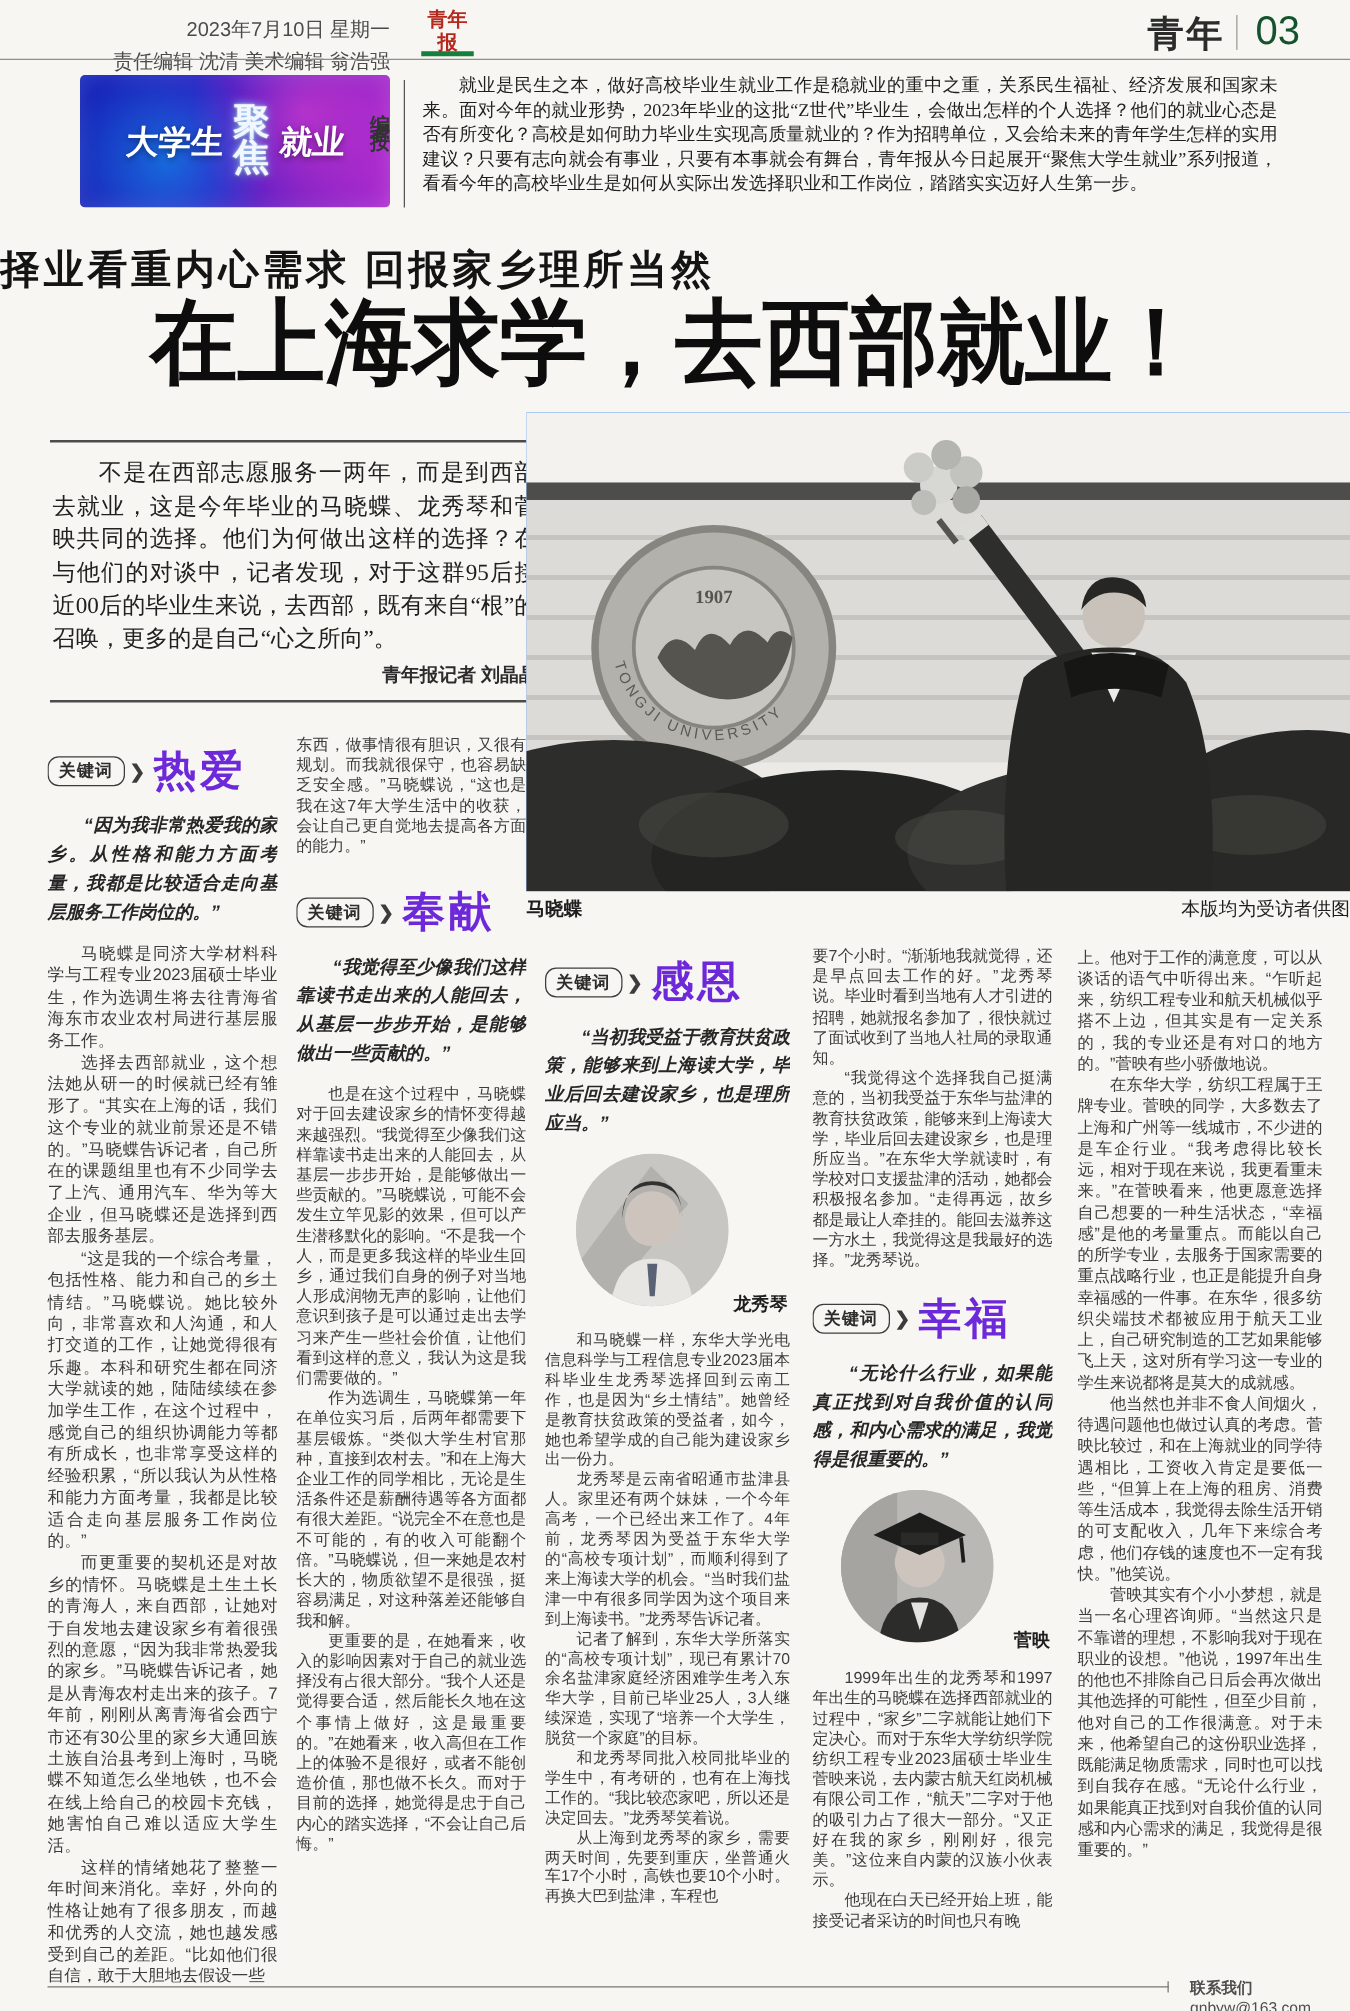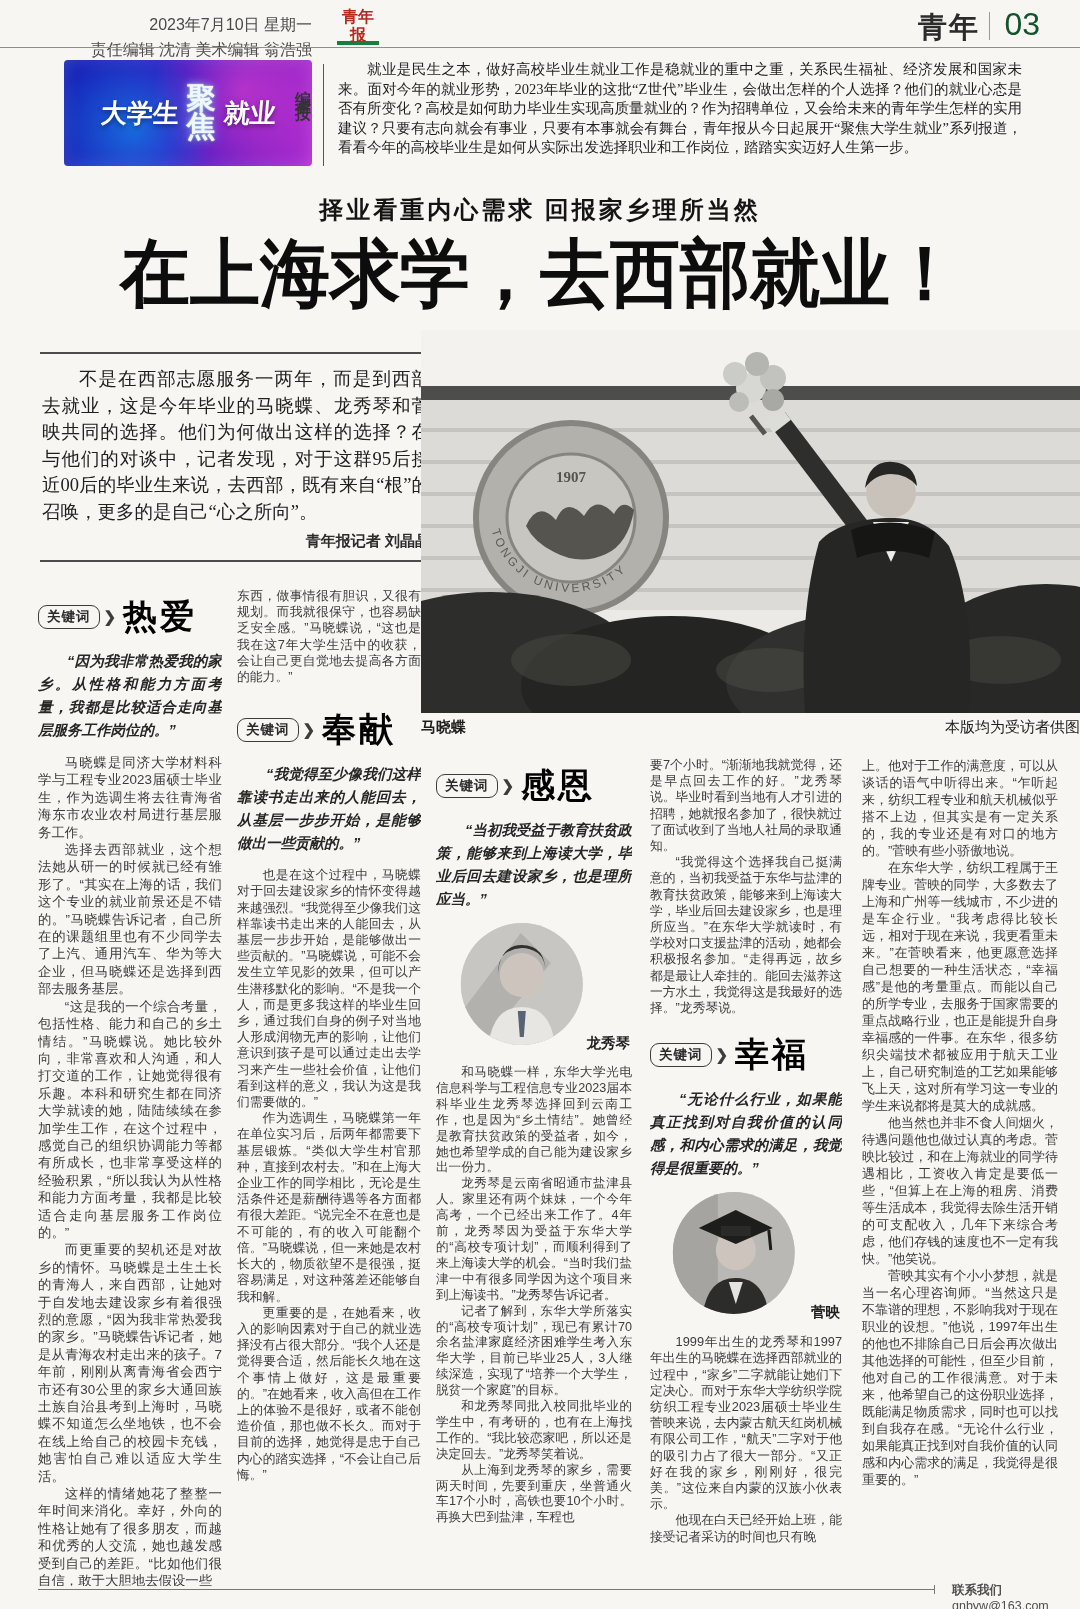--- a/index.html
+++ b/index.html
@@ -23,21 +23,21 @@
       linear-gradient(105deg,#1226b8 0%,#3318c2 45%,#7a1fc4 75%,#b02bd0 100%);
     box-shadow:inset 0 0 18px rgba(255,255,255,.15)}
   .banner-side{font-size:26px;font-weight:900;color:#fff;text-shadow:0 2px 5px rgba(0,0,0,.45);transform:skewX(-5deg)}
   #banner-focus{display:flex;flex-direction:column;line-height:.95;font-size:29px;font-weight:900;color:#f2f7ff;text-align:center;
     text-shadow:0 0 8px rgba(140,205,255,.95),0 0 2px #fff,0 2px 4px rgba(0,0,0,.4)}
   #editor-label{top:78px;left:292px;writing-mode:vertical-rl;font-size:16px;font-weight:700;letter-spacing:7px;color:#333}
   #editor-divider{top:64px;left:323px;width:1px;height:102px;background:#555}
   #editor-text{top:60px;left:338px;width:684px;font-family:"Liberation Serif",serif;font-size:14.5px;line-height:19.5px;text-align:justify;color:#1f1f1f;text-indent:2em}
 
   
-  #kicker{top:194px;left:0;width:1080px;text-align:center;font-size:24px;font-weight:600;color:#141414;letter-spacing:3px}
+  #kicker{top:194px;left:0;width:1080px;font-size:32px;font-weight:600;color:#141414;letter-spacing:3px}
   #main-title{top:228px;left:0;width:1080px;text-align:center;font-size:70px;font-weight:900;color:#0d0d0d;letter-spacing:0;font-family:"Liberation Sans",sans-serif;transform:scaleY(1.06)}
 
   
   #lead-box{top:352px;left:40px;width:392px;height:210px;border-top:2px solid #4c4c4c;border-bottom:2px solid #4c4c4c;padding:12px 2px 0;
     font-family:"Liberation Serif",serif;font-size:18.5px;line-height:26.5px;color:#202020;text-align:justify}
   #lead-text{text-indent:2em}
   .byline{float:right;font-size:15px;color:#2c2c2c;font-family:"Liberation Sans",sans-serif;margin-top:3px;font-weight:600}
 
   
   #main-photo{top:330px;left:421px;width:659px;height:383px;background:#3b82f6;overflow:hidden}
@@ -48,21 +48,21 @@
   .col{position:absolute;overflow:hidden}
   #col1{top:588px;left:38px;width:184px;height:998px}
   #col2{top:588px;left:237px;width:184px;height:998px}
   #col3{top:757px;left:436px;width:196px;height:829px}
   #col4{top:757px;left:650px;width:192px;height:829px}
   #col5{top:757px;left:862px;width:196px;height:829px}
 
   .kw{display:flex;align-items:center;gap:7px;margin:6px 0 10px}
   .kw-bubble{border:1.5px solid #3c3c3c;border-radius:9px;padding:2px 8px;font-size:13.5px;font-weight:700;color:#2c2c2c;letter-spacing:1px;white-space:nowrap}
   .kw-arrow{color:#3c3c3c;font-size:15px;font-weight:700;margin-left:-3px}
-  .kw-word{font-size:34px;font-weight:900;color:#000000;letter-spacing:3px;font-family:"Liberation Serif",serif}
+  .kw-word{font-size:34px;font-weight:900;color:#6d28d9;letter-spacing:3px;font-family:"Liberation Serif",serif}
 
   .quote{font-family:Liberation Sans, sans-serif;font-style:italic;font-size:14.5px;line-height:23px;color:#262626;text-align:justify;text-indent:2em;margin:0 0 12px;font-weight:600}
 
   p.body{font-size:12.8px;line-height:16.2px;text-align:justify;text-indent:2em;color:#3c3c3c}
   #col1 p.body{font-size:13.4px;line-height:17.4px}
   #col3 p.body{font-size:12.6px;line-height:15.9px}
   #col5 p.body{font-size:13px;line-height:17px}
   .cont{text-indent:0 !important}
 
   .portrait{position:relative;width:100%;height:134px;margin:6px 0 8px}

